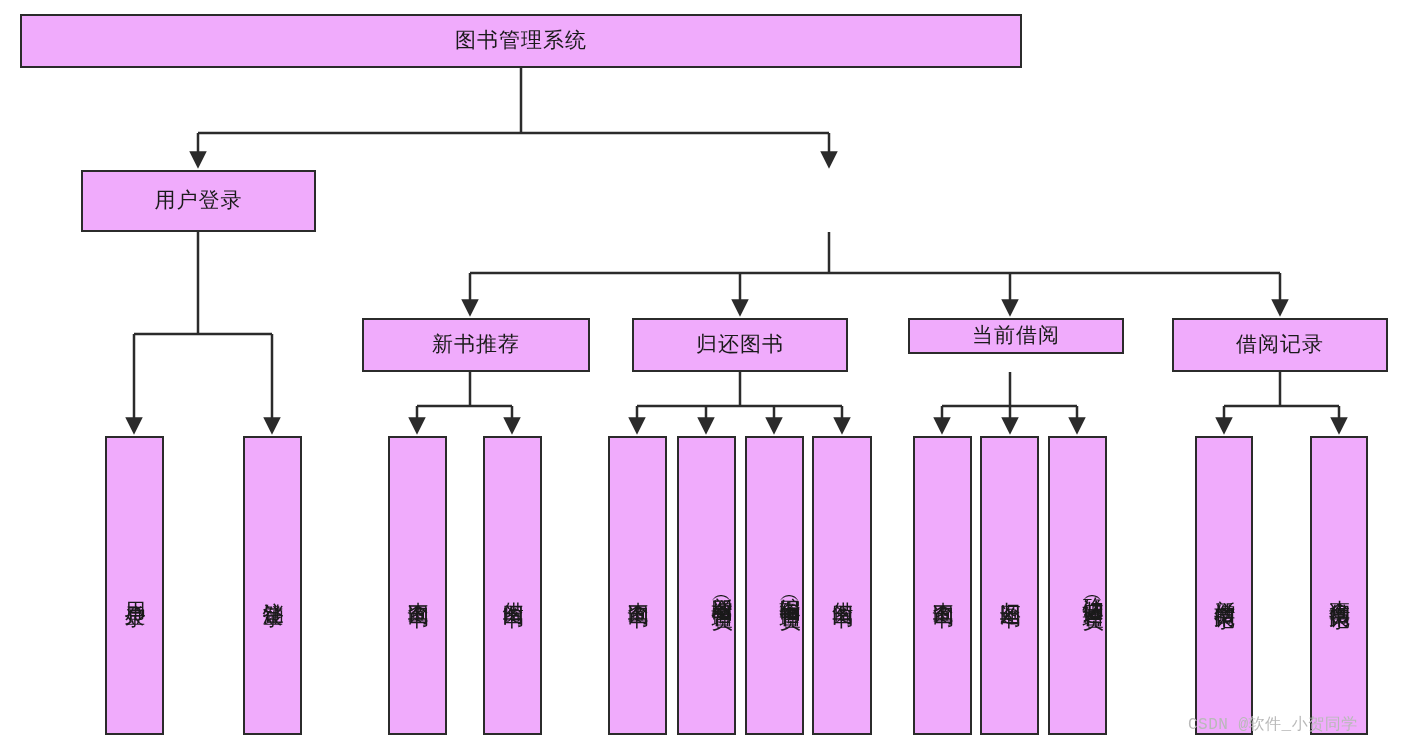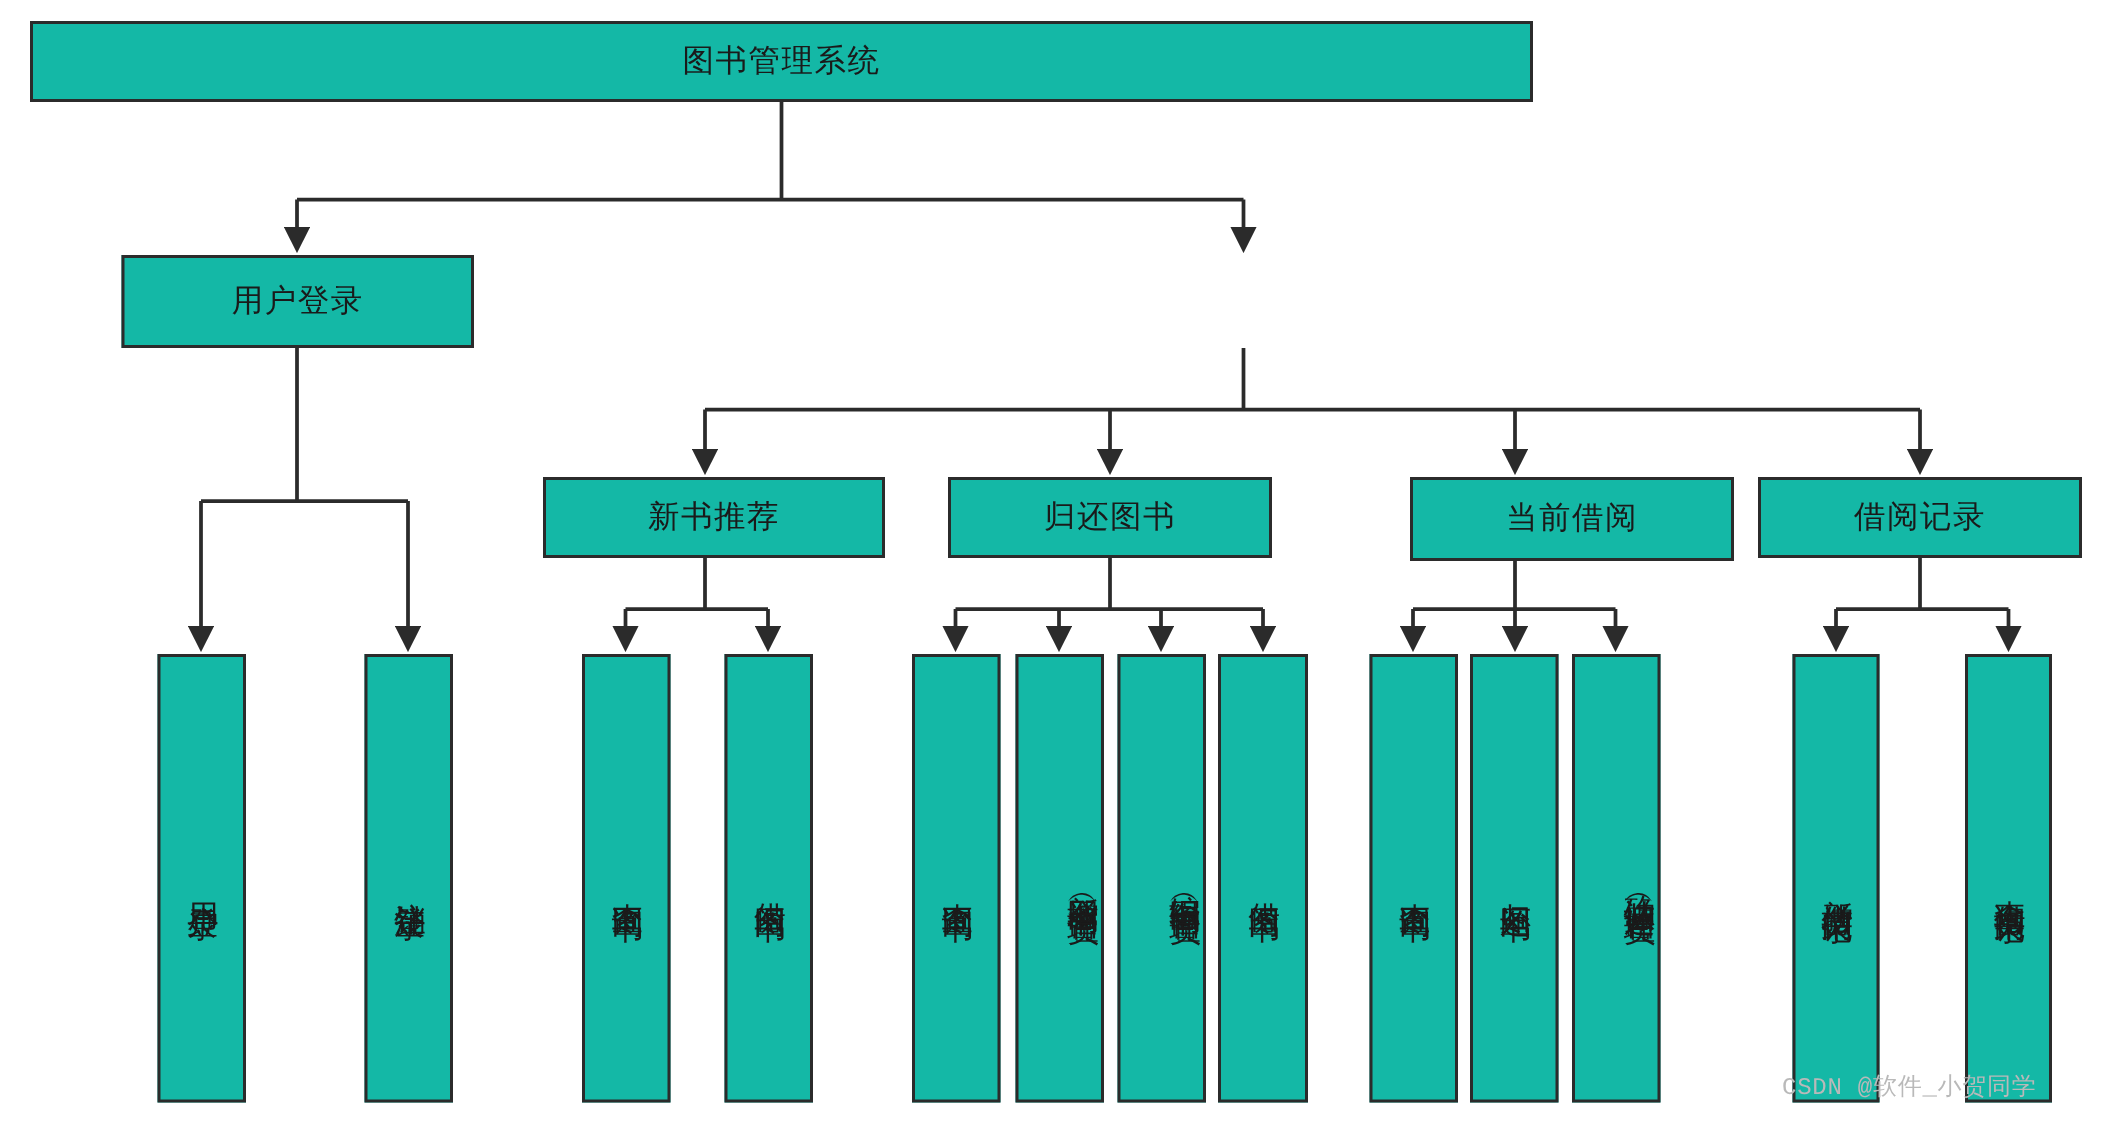--- a/index.html
+++ b/index.html
@@ -22,21 +22,21 @@
     position: absolute;
     left: 0;
     top: 0;
     width: 1405px;
     height: 747px;
     pointer-events: none;
   }
   .node {
     position: absolute;
     border: 2px solid #2b2b2b;
-    background: #14b8a6;
+    background: #f0abfc;
     display: flex;
     align-items: center;
     justify-content: center;
     color: #1a1a1a;
   }
   .node.horiz {
     font-size: 21px;
     letter-spacing: 1px;
     line-height: 1.2;
   }
@@ -130,21 +130,21 @@
   <div class="node horiz" style="left:81px; top:170px; width:235px; height:62px;">
     <span>用户登录</span>
   </div>
 
   <div class="node horiz" style="left:362px; top:318px; width:228px; height:54px;">
     <span>新书推荐</span>
   </div>
   <div class="node horiz" style="left:632px; top:318px; width:216px; height:54px;">
     <span>归还图书</span>
   </div>
-  <div class="node horiz" style="left:940px; top:318px; width:216px; height:56px;">
+  <div class="node horiz" style="left:908px; top:318px; width:216px; height:36px;">
     <span>当前借阅</span>
   </div>
   <div class="node horiz" style="left:1172px; top:318px; width:216px; height:54px;">
     <span>借阅记录</span>
   </div>
 
   <div class="node vert midalign" style="left:105px; top:436px; width:59px; height:299px;">
     <span>用户登录</span>
   </div>
   <div class="node vert midalign" style="left:243px; top:436px; width:59px; height:299px;">

